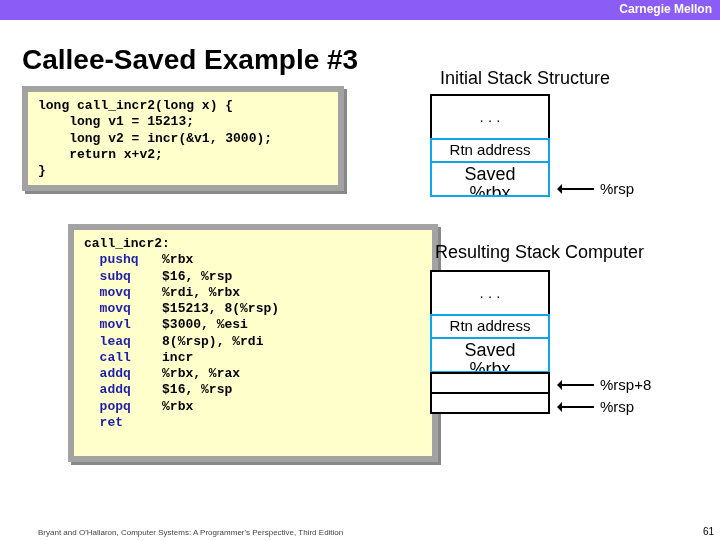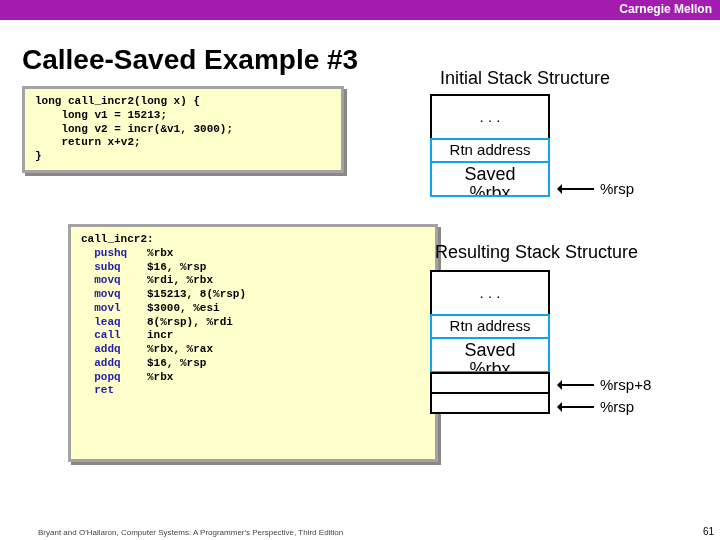--- a/index.html
+++ b/index.html
@@ -5,45 +5,45 @@
   * { box-sizing: border-box; margin: 0; padding: 0; }
   body {
     width: 720px;
     height: 540px;
     background: #fff;
     font-family: Arial, Helvetica, sans-serif;
     position: relative;
     overflow: hidden;
   }
   .topbar {
-    background: #a21caf;
+    background: #8b5cf6;
     height: 20px;
     color: #fff;
     font-weight: bold;
     font-size: 12px;
     text-align: right;
     padding: 2px 8px 0 0;
   }
   .title {
     font-size: 28px;
     font-weight: bold;
     padding: 24px 0 6px 22px;
     color: #000;
   }
   .content {
     position: relative;
     width: 100%;
     height: 470px;
   }
   .codebox {
     position: absolute;
-    border: 3px solid #a3a3a3;
+    border: 6px solid #a3a3a3;
     background: #ffffcc;
     font-family: "Courier New", monospace;
-    font-size: 11px;
+    font-size: 13px;
     font-weight: bold;
     line-height: 1.25;
     white-space: pre;
     padding: 6px 10px;
     box-shadow: 3px 3px 0 #888;
   }
   .codebox1 { left: 22px; top: 4px; width: 322px; }
   .codebox2 { left: 22px; top: 142px; width: 370px; height: 238px; margin-left: 46px; }
   .kw-blue { color: #1e1ea8; }
   .subhead {
@@ -137,21 +137,21 @@
     <div class="stack-cell dots">. . .</div>
     <div class="stack-cell">Rtn address</div>
     <div class="stack-cell saved" style="white-space:pre;">Saved
 %rbx</div>
   </div>
   <div class="arrow-row" style="left:560px; top:98px;">
     <div class="arrow-line"></div>
     <span style="margin-left:6px;">%rsp</span>
   </div>
 
-  <div class="subhead" style="left:435px; top:160px;">Resulting Stack Structure</div>
+  <div class="subhead" style="left:435px; top:160px;">Resulting Stack Computer</div>
 
   <div class="stack" style="left:430px; top:190px;">
     <div class="stack-cell dots">. . .</div>
     <div class="stack-cell">Rtn address</div>
     <div class="stack-cell saved" style="white-space:pre;">Saved
 %rbx</div>
   </div>
   <div class="stack2-extra" style="left:430px; top:292px;"></div>
   <div class="stack2-extra" style="left:430px; top:312px;"></div>
 

